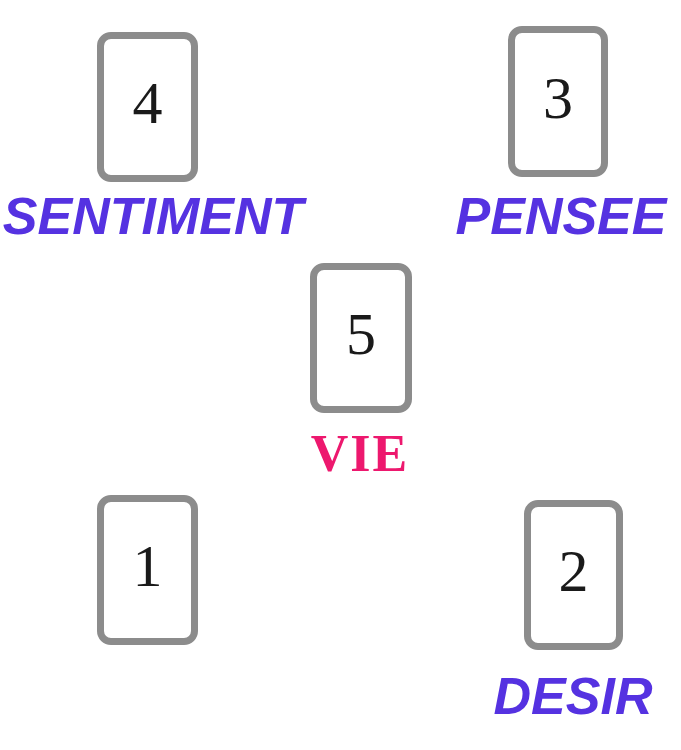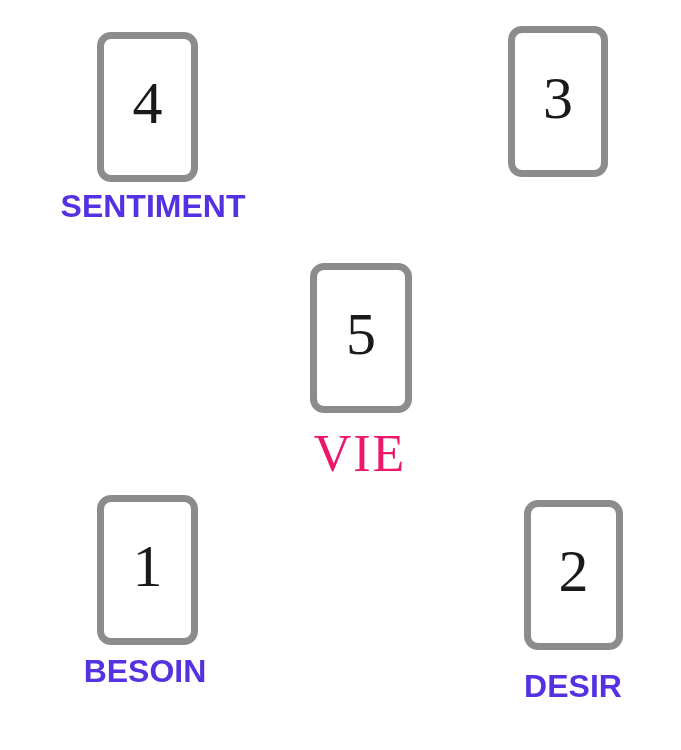--- a/index.html
+++ b/index.html
@@ -31,32 +31,33 @@
     font-size: 60px;
     line-height: 1;
     color: var(--number, #1a1a1a);
     margin-top: -8px;
   }
   .pos-label {
     position: absolute;
     transform: translateX(-50%);
     white-space: nowrap;
     font-family: "Liberation Sans", sans-serif;
+    font-style: italic;
     font-weight: 700;
-    font-size: 32px;
+    font-size: 52px;
     line-height: 1;
     color: var(--position-label, #5532E1);
   }
   .center-label {
     position: absolute;
     transform: translateX(-50%);
     white-space: nowrap;
     font-family: "Liberation Serif", serif;
     font-style: normal;
-    font-weight: 400;
+    font-weight: 700;
     font-size: 52px;
     line-height: 1;
     letter-spacing: 2px;
     color: var(--center-label, #ED186E);
   }
   
   #card-sentiment { left: 97px;  top: 32px;  width: 101px; height: 150px; }
   #card-pensee    { left: 508px; top: 26px;  width: 100px; height: 151px; }
   #card-vie       { left: 310px; top: 263px; width: 102px; height: 150px; }
   #card-besoin    { left: 97px;  top: 495px; width: 101px; height: 150px; }
@@ -74,29 +75,29 @@
 <div class="stage">
 
   <div class="card" id="card-sentiment">
     <span class="num">4</span>
   </div>
   <div class="pos-label" id="label-sentiment">SENTIMENT</div>
 
   <div class="card" id="card-pensee">
     <span class="num">3</span>
   </div>
+  <div class="pos-label" id="label-pensee">PENSEE</div>
 
   <div class="card" id="card-vie">
     <span class="num">5</span>
   </div>
   <div class="center-label" id="label-vie">VIE</div>
 
   <div class="card" id="card-besoin">
     <span class="num">1</span>
   </div>
-  <div class="pos-label" id="label-besoin">BESOIN</div>
 
   <div class="card" id="card-desir">
     <span class="num">2</span>
   </div>
   <div class="pos-label" id="label-desir">DESIR</div>
 
 </div>
 
 </body></html>

